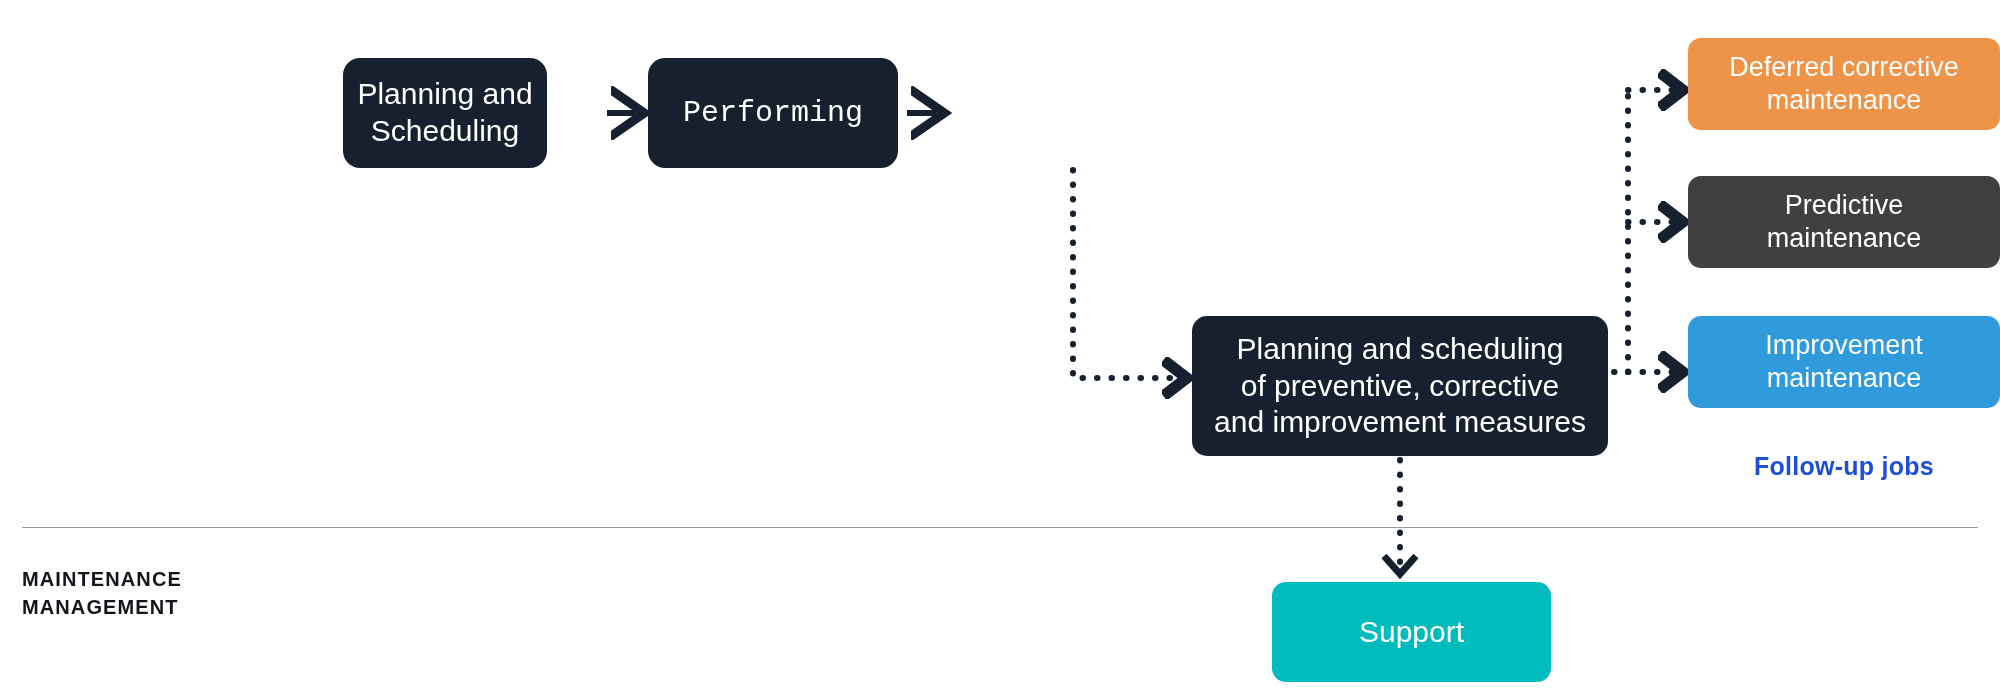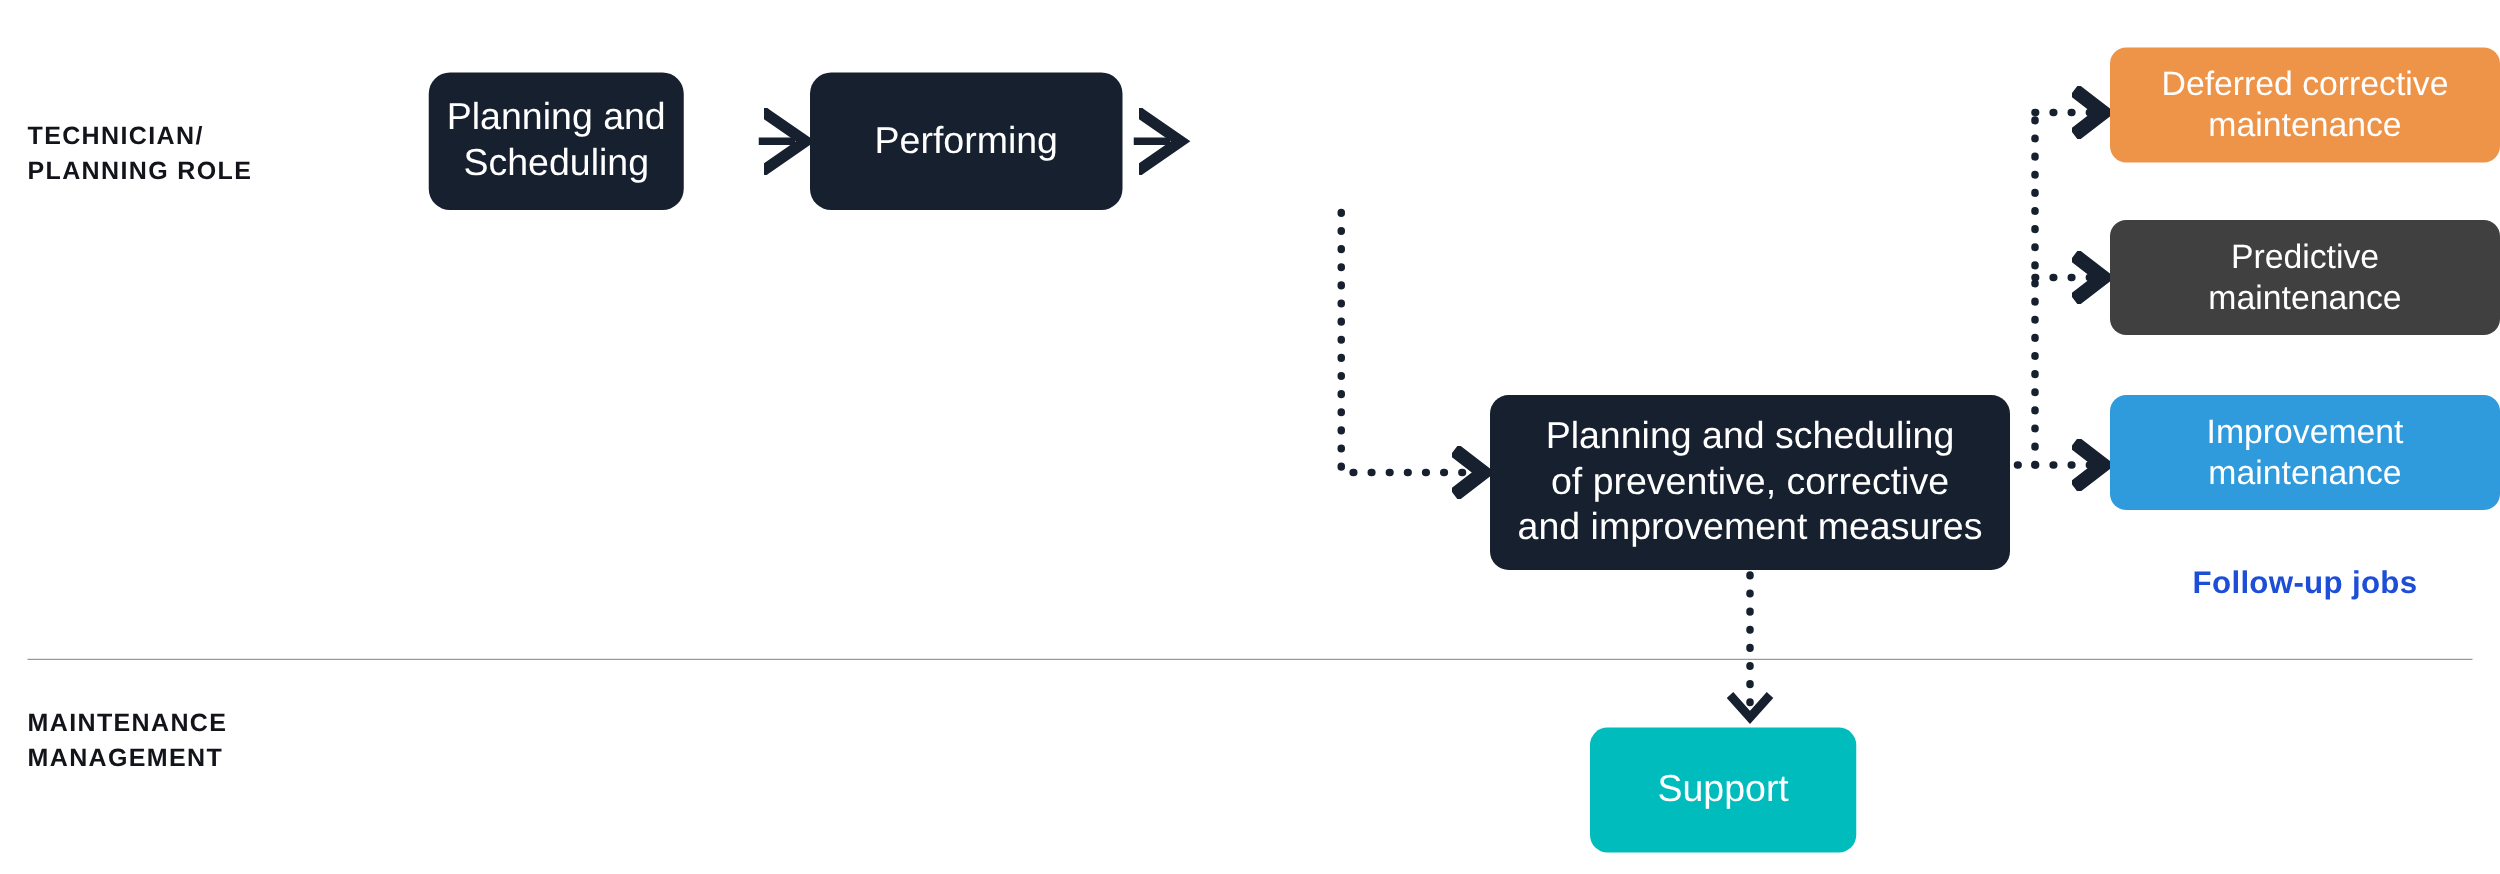--- a/index.html
+++ b/index.html
@@ -64,22 +64,20 @@
     width:1956px;
     height:1px;
     background:#9a9a9a;
   }
 </style>
 </head>
 <body>
 
 <div id="stage">
 
-  <div class="swimlane-label" style="left:22px;top:96px;">TECHNICIAN/
-PLANNING ROLE</div>
 
   <div class="swimlane-label" style="left:22px;top:566px;">MAINTENANCE
 MANAGEMENT</div>
 
   <div class="divider"></div>
 
   <svg class="layer" viewBox="0 0 2000 699" xmlns="http://www.w3.org/2000/svg">
     <defs>
       <marker id="solidHead" markerWidth="9" markerHeight="9" refX="4.2" refY="4.5" orient="auto" markerUnits="strokeWidth">
         <path d="M0.4,0.9 L5.6,4.5 L0.4,8.1" fill="none" stroke="#16202e" stroke-width="1.5" stroke-linecap="square" stroke-linejoin="miter"></path>
@@ -118,21 +116,21 @@
       <path d="M1400,460 L1400,570" fill="none" stroke="#16202e" stroke-width="6" stroke-linecap="round" stroke-dasharray="0.5 14"></path>
       <path d="M1384,556 L1400,574 L1416,556" fill="none" stroke="#16202e" stroke-width="7" stroke-linecap="butt" stroke-linejoin="miter"></path>
     </g>
   </svg>
 
   <div class="node dark proc" style="left:343px;top:58px;width:204px;height:110px;">
     <span>Planning and
 Scheduling</span>
   </div>
 
-  <div class="node dark proc" style="left:648px;top:58px;width:250px;height:110px;">
+  <div class="node dark proc" style="left:648px;top:58px;width:250px;height:110px;font-family:Liberation Mono, monospace;">
     <span>Performing</span>
   </div>
 
 
   <div class="node dark central" style="left:1192px;top:316px;width:416px;height:140px;">
     <span>Planning and scheduling
 of preventive, corrective
 and improvement measures</span>
   </div>
 
@@ -146,17 +144,17 @@
 maintenance</span>
   </div>
 
   <div class="node blue tag" style="left:1688px;top:316px;width:312px;height:92px;text-align:center;">
     <span>Improvement
 maintenance</span>
   </div>
 
   <div class="caption" style="left:1688px;top:452px;width:312px;">Follow-up jobs</div>
 
-  <div class="node teal support" style="left:1272px;top:582px;width:213px;height:100px;">
+  <div class="node teal support" style="left:1272px;top:582px;width:279px;height:100px;">
     <span>Support</span>
   </div>
 
 </div>
 
 </body></html>

